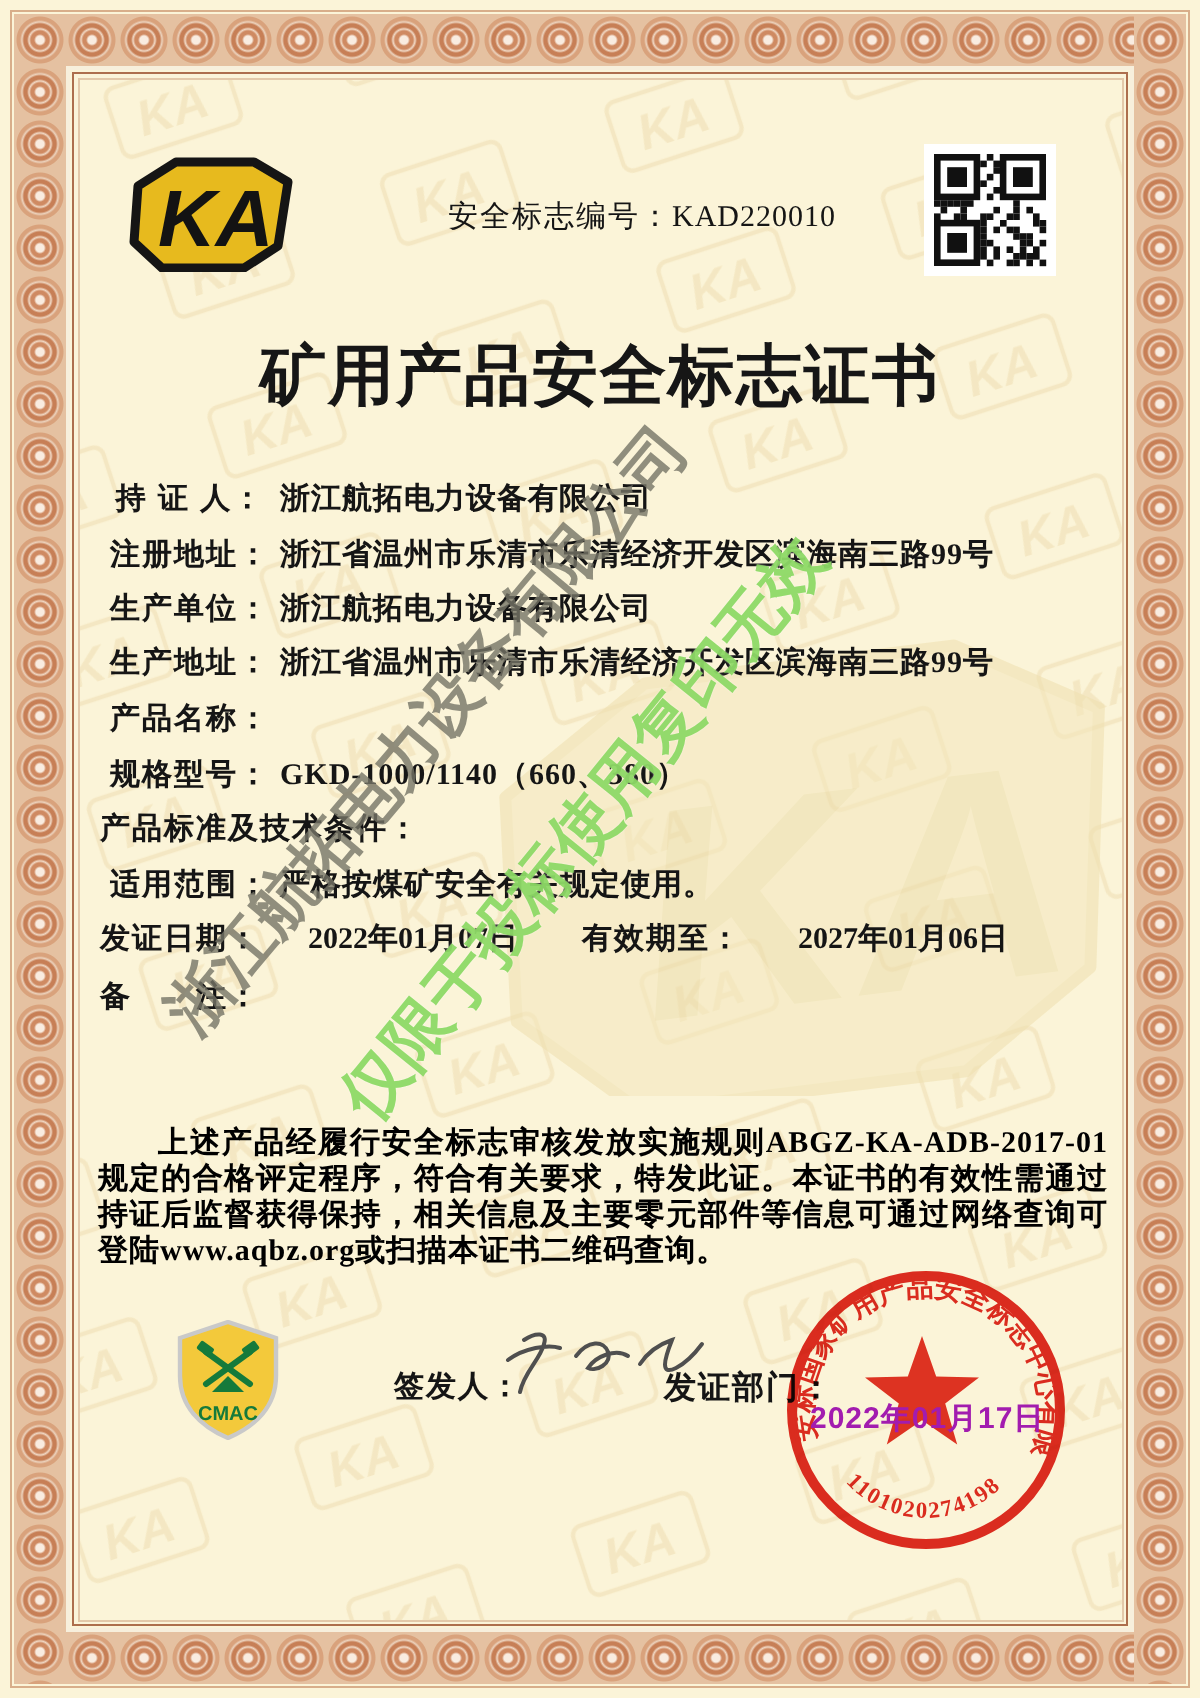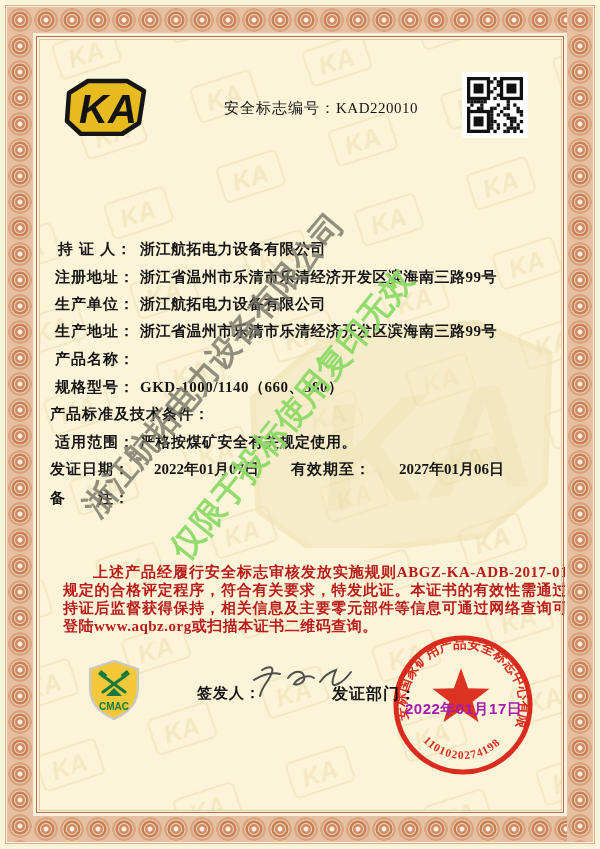--- a/index.html
+++ b/index.html
@@ -37,23 +37,23 @@
       letter-spacing:1px;color:#161616;}
   
   .frow{position:absolute;left:50px;right:36px;display:flex;align-items:baseline;}
   .flabel{font-weight:700;font-size:15px;width:90px;flex:none;letter-spacing:1px;text-align:center;}
   .frow.wide .flabel{width:auto;margin-right:16px;}
   .fvalue{font-family:"Liberation Serif","DejaVu Serif",serif;font-weight:700;font-size:15px;
       letter-spacing:.5px;white-space:nowrap;}
   .dlabel{position:absolute;font-weight:700;font-size:15px;letter-spacing:1px;}
   .dvalue{position:absolute;font-family:"Liberation Serif","DejaVu Serif",serif;font-weight:700;font-size:15px;margin-left:14px;}
   
-  .statement{position:absolute;left:63px;top:563px;width:505px;text-indent:2em;text-align:justify;
+  .statement{position:absolute;left:49px;top:563px;width:505px;text-indent:2em;text-align:justify;
       font-family:"Liberation Serif","DejaVu Serif",serif;font-weight:700;font-size:15px;
-      line-height:18px;letter-spacing:.5px;color:#b91c1c;}
+      line-height:18px;letter-spacing:.5px;color:#000000;}
   
   .cmac{position:absolute;left:88px;top:660px;}
   .signer-label{position:absolute;left:197px;top:684px;font-weight:700;font-size:15px;letter-spacing:1px;}
   .sig{position:absolute;left:248px;top:656px;}
   .dept-label{position:absolute;left:332px;top:684px;font-weight:700;font-size:16px;letter-spacing:1px;}
   .seal{position:absolute;left:388px;top:628px;mix-blend-mode:multiply;opacity:.95;}
   .seal-date{position:absolute;left:405px;top:700px;font-weight:700;font-size:15px;color:#a21caf;
       letter-spacing:.5px;z-index:7;}
 </style>
 </head>
@@ -163,20 +163,21 @@
         <rect x="51.2" y="54.5" width="3.3" height="3.3"></rect>
         <rect x="54.5" y="54.5" width="3.3" height="3.3"></rect>
         <rect x="31.4" y="57.8" width="3.3" height="3.3"></rect>
         <rect x="41.3" y="57.8" width="3.3" height="3.3"></rect>
         <rect x="44.6" y="57.8" width="3.3" height="3.3"></rect>
         <rect x="51.2" y="57.8" width="3.3" height="3.3"></rect>
         <rect x="57.8" y="57.8" width="3.3" height="3.3"></rect>
       </g>
   </svg>
 
+  <div class="title">矿用产品安全标志证书</div>
 
   <div class="frow" style="top:240px">
     <span class="flabel">持 证 人：</span>
     <span class="fvalue">浙江航拓电力设备有限公司</span>
   </div>
   <div class="frow" style="top:268px">
     <span class="flabel">注册地址：</span>
     <span class="fvalue">浙江省温州市乐清市乐清经济开发区滨海南三路99号</span>
   </div>
   <div class="frow" style="top:295px">

